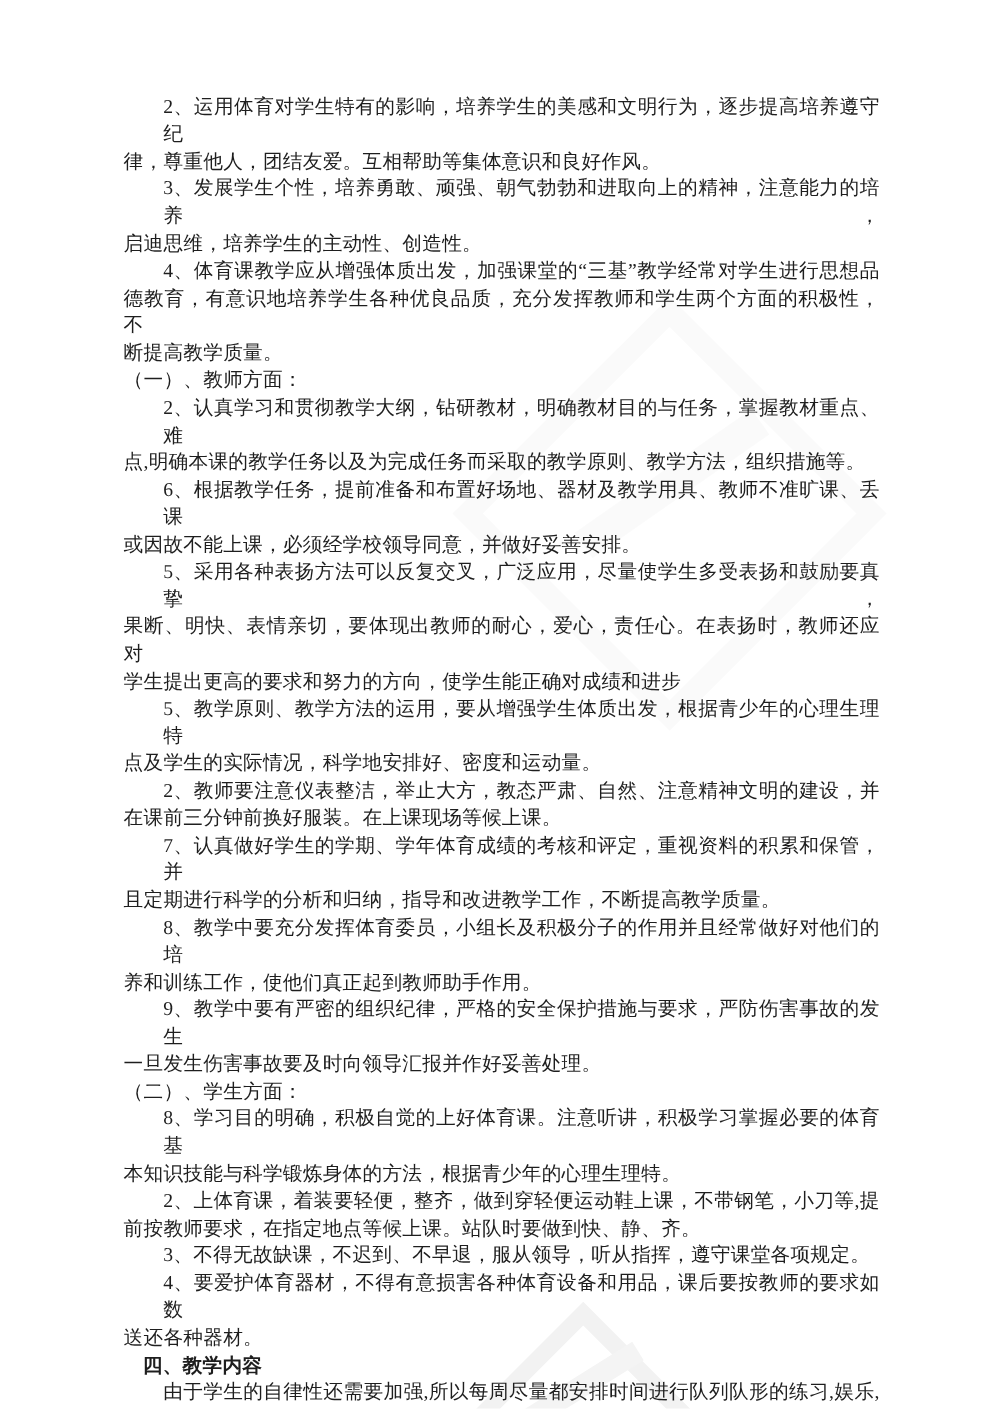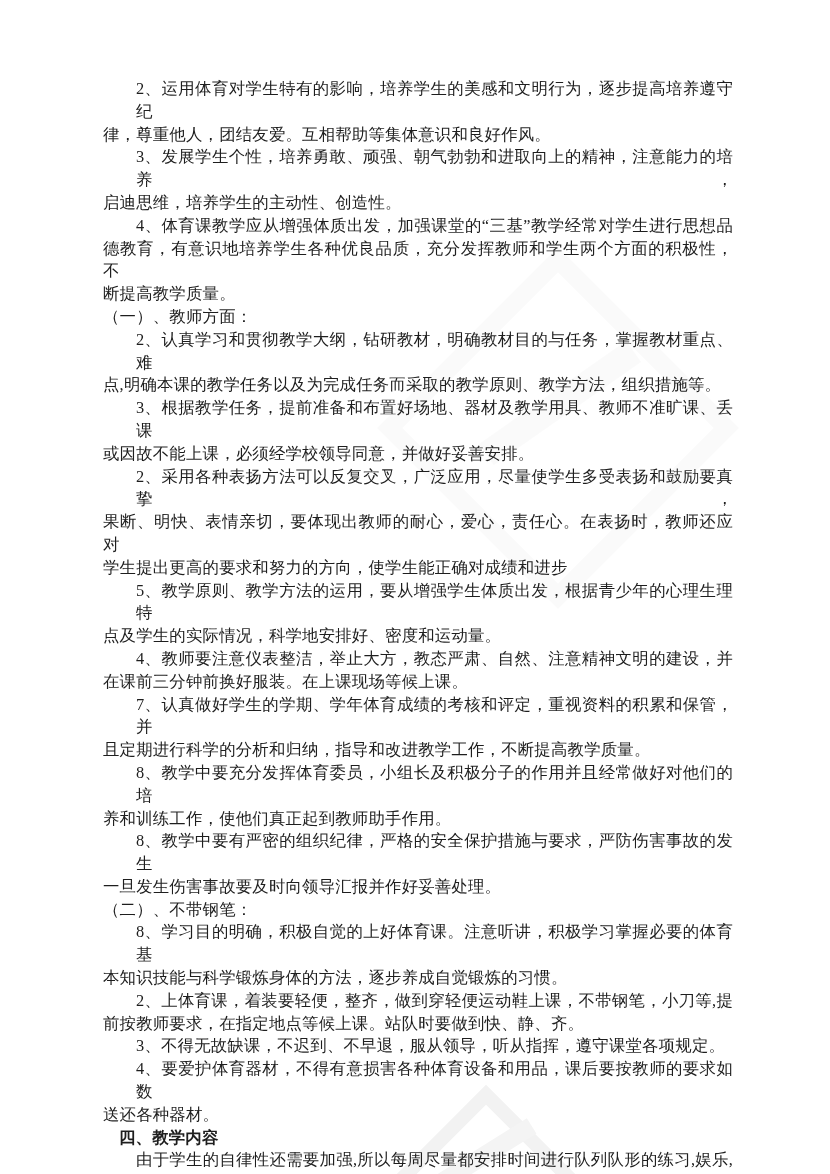--- a/index.html
+++ b/index.html
@@ -60,38 +60,38 @@
       <div class="line j ind2">2、运用体育对学生特有的影响，培养学生的美感和文明行为，逐步提高培养遵守纪</div>
       <div class="line">律，尊重他人，团结友爱。互相帮助等集体意识和良好作风。</div>
       <div class="line j ind2">3、发展学生个性，培养勇敢、顽强、朝气勃勃和进取向上的精神，注意能力的培养，</div>
       <div class="line">启迪思维，培养学生的主动性、创造性。</div>
       <div class="line j ind2">4、体育课教学应从增强体质出发，加强课堂的“三基”教学经常对学生进行思想品</div>
       <div class="line j">德教育，有意识地培养学生各种优良品质，充分发挥教师和学生两个方面的积极性，不</div>
       <div class="line">断提高教学质量。</div>
       <div class="line">（一）、教师方面：</div>
       <div class="line j ind2">2、认真学习和贯彻教学大纲，钻研教材，明确教材目的与任务，掌握教材重点、难</div>
       <div class="line">点,明确本课的教学任务以及为完成任务而采取的教学原则、教学方法，组织措施等。</div>
-      <div class="line j ind2">3、根据教学任务，提前准备和布置好场地、器材及教学用具、教师不准旷课、丢课</div>
+      <div class="line j ind2">6、根据教学任务，提前准备和布置好场地、器材及教学用具、教师不准旷课、丢课</div>
       <div class="line">或因故不能上课，必须经学校领导同意，并做好妥善安排。</div>
-      <div class="line j ind2">2、采用各种表扬方法可以反复交叉，广泛应用，尽量使学生多受表扬和鼓励要真挚，</div>
+      <div class="line j ind2">5、采用各种表扬方法可以反复交叉，广泛应用，尽量使学生多受表扬和鼓励要真挚，</div>
       <div class="line j">果断、明快、表情亲切，要体现出教师的耐心，爱心，责任心。在表扬时，教师还应对</div>
       <div class="line">学生提出更高的要求和努力的方向，使学生能正确对成绩和进步</div>
       <div class="line j ind2">5、教学原则、教学方法的运用，要从增强学生体质出发，根据青少年的心理生理特</div>
       <div class="line">点及学生的实际情况，科学地安排好、密度和运动量。</div>
-      <div class="line j ind2">4、教师要注意仪表整洁，举止大方，教态严肃、自然、注意精神文明的建设，并</div>
+      <div class="line j ind2">2、教师要注意仪表整洁，举止大方，教态严肃、自然、注意精神文明的建设，并</div>
       <div class="line">在课前三分钟前换好服装。在上课现场等候上课。</div>
       <div class="line j ind2">7、认真做好学生的学期、学年体育成绩的考核和评定，重视资料的积累和保管，并</div>
       <div class="line">且定期进行科学的分析和归纳，指导和改进教学工作，不断提高教学质量。</div>
       <div class="line j ind2">8、教学中要充分发挥体育委员，小组长及积极分子的作用并且经常做好对他们的培</div>
       <div class="line">养和训练工作，使他们真正起到教师助手作用。</div>
-      <div class="line j ind2">8、教学中要有严密的组织纪律，严格的安全保护措施与要求，严防伤害事故的发生</div>
+      <div class="line j ind2">9、教学中要有严密的组织纪律，严格的安全保护措施与要求，严防伤害事故的发生</div>
       <div class="line">一旦发生伤害事故要及时向领导汇报并作好妥善处理。</div>
-      <div class="line">（二）、不带钢笔：</div>
+      <div class="line">（二）、学生方面：</div>
       <div class="line j ind2">8、学习目的明确，积极自觉的上好体育课。注意听讲，积极学习掌握必要的体育基</div>
-      <div class="line">本知识技能与科学锻炼身体的方法，逐步养成自觉锻炼的习惯。</div>
+      <div class="line">本知识技能与科学锻炼身体的方法，根据青少年的心理生理特。</div>
       <div class="line j ind2">2、上体育课，着装要轻便，整齐，做到穿轻便运动鞋上课，不带钢笔，小刀等,提</div>
       <div class="line">前按教师要求，在指定地点等候上课。站队时要做到快、静、齐。</div>
       <div class="line ind2">3、不得无故缺课，不迟到、不早退，服从领导，听从指挥，遵守课堂各项规定。</div>
       <div class="line j ind2">4、要爱护体育器材，不得有意损害各种体育设备和用品，课后要按教师的要求如数</div>
       <div class="line">送还各种器材。</div>
       <div class="line b ind1">四、教学内容</div>
       <div class="line j ind2">由于学生的自律性还需要加强,所以每周尽量都安排时间进行队列队形的练习,娱乐,</div>
     </div>
 </div>
 

